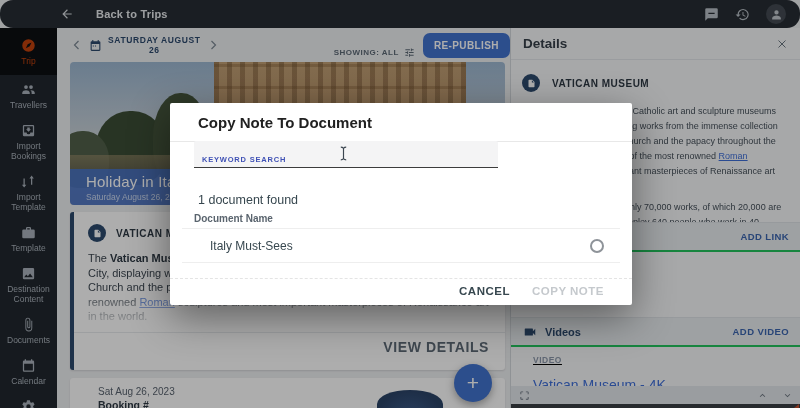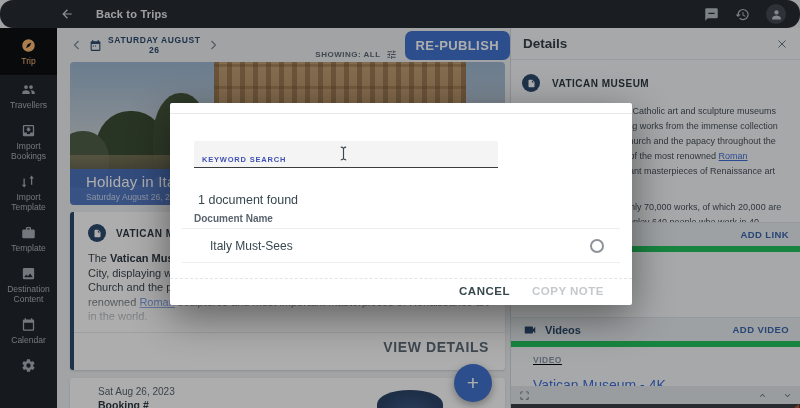--- a/index.html
+++ b/index.html
@@ -15,33 +15,33 @@
   .topbar-right { margin-left:auto; display:flex; align-items:center; gap:16px; margin-right:14px; }
   .topbar-right .tb-icon { width:15px; height:15px; fill:#b9c0c7; cursor:pointer; }
   .avatar { width:20px; height:20px; border-radius:50%; background:#444b53; display:flex; align-items:center; justify-content:center; cursor:pointer; }
   .avatar svg { width:13px; height:13px; fill:#c3c9cf; }
 
   
   .sidebar { position:absolute; left:0; top:28px; width:57px; height:380px; background:#21272e; z-index:4; display:flex; flex-direction:column; }
   .side-item { width:57px; padding:7px 2px 6px; display:flex; flex-direction:column; align-items:center; gap:3px; color:#aab2bb; cursor:pointer; }
   .side-item svg { width:15px; height:15px; fill:currentColor; }
   .side-item .side-label { font-size:8.5px; text-align:center; line-height:10px; }
-  .side-item.active { background:#0d1013; color:#fdba74; padding-top:10px; padding-bottom:9px; }
+  .side-item.active { background:#0d1013; color:#c2410c; padding-top:10px; padding-bottom:9px; }
 
   
   .main { position:absolute; left:57px; top:28px; width:453px; height:380px; background:#eef0f2; overflow:hidden; }
   .datebar { position:absolute; left:0; top:0; width:453px; height:34px; display:flex; align-items:center; }
   .date-nav { display:flex; align-items:center; gap:6px; margin-left:14px; color:#2d4a6e; }
   .nav-chev { width:12px; height:12px; fill:none; stroke:#7c8894; stroke-width:2.4; cursor:pointer; }
   .cal-ic { width:13px; height:13px; fill:#2d4a6e; cursor:pointer; }
   .date-text { font-size:8.5px; font-weight:bold; letter-spacing:.6px; text-align:center; line-height:10px; cursor:pointer; }
   .datebar-right { margin-left:auto; display:flex; align-items:flex-end; gap:8px; margin-right:0; }
   .showing { display:flex; align-items:center; gap:5px; color:#5d6a77; font-size:8px; font-weight:bold; letter-spacing:.5px; cursor:pointer; }
   .showing svg { width:11px; height:11px; fill:#5d6a77; }
-  .republish-btn { background:#4173cf; color:#fff; font-size:13px; font-weight:bold; letter-spacing:.4px; border:none; border-radius:7px; padding:7px 11px; cursor:pointer; }
+  .republish-btn { background:#4173cf; color:#fff; font-size:10px; font-weight:bold; letter-spacing:.4px; border:none; border-radius:7px; padding:7px 11px; cursor:pointer; }
 
   
   .hero { position:absolute; left:13px; top:34px; width:435px; height:143px; border-radius:4px; overflow:hidden; background:linear-gradient(180deg,#9db8d2 0%,#c4cfd8 45%,#d8d9d4 70%,#c9c3b4 100%); }
   .colosseum { position:absolute; left:33%; top:-14%; width:58%; height:80%; background:
       repeating-linear-gradient(90deg, rgba(96,64,30,.38) 0 5px, rgba(0,0,0,0) 5px 13px),
       repeating-linear-gradient(180deg, rgba(141,100,56,.45) 0 3px, rgba(0,0,0,0) 3px 22px),
       linear-gradient(180deg,#c8a274,#b08a5d);
       border-radius:0 0 40% 12%; opacity:.95; }
   .tree { position:absolute; background:#45553c; border-radius:48% 48% 40% 40%; }
   .tree.t1 { left:6%; top:34%; width:16%; height:52%; background:#3c4d35; }
@@ -74,21 +74,21 @@
   .fab { position:absolute; left:397px; top:336px; width:38px; height:38px; border-radius:50%; background:#4173cf; color:#fff; border:none; font-size:21px; line-height:36px; text-align:center; box-shadow:0 3px 8px rgba(0,0,0,.35); cursor:pointer; z-index:3; }
 
   
   .details { position:absolute; left:510px; top:28px; width:290px; height:380px; background:#f7f8fa; border-left:1px solid #d3d7dc; }
   .details-head { height:32px; display:flex; align-items:center; padding:0 12px; border-bottom:1px solid #e3e6ea; }
   .details-title { font-size:13.5px; font-weight:bold; color:#37404a; }
   .close-x { margin-left:auto; width:12px; height:12px; fill:none; stroke:#6b7680; stroke-width:2; cursor:pointer; }
   .d-note-row { display:flex; align-items:center; gap:12px; padding:14px 12px 0 11px; }
   .d-desc { padding:12px 10px 0 10px; font-size:9px; line-height:15px; color:#45505a; width:282px; }
   .d-desc p + p { margin-top:6px; }
-  .band { position:absolute; left:0; width:290px; height:30px; background:#e9edf1; border-top:1px solid #dfe3e8; border-bottom:6px solid #22c55e; display:flex; align-items:center; padding:0 12px; }
+  .band { position:absolute; left:0; width:290px; height:30px; background:#e9edf1; border-top:1px solid #dfe3e8; border-bottom:2px solid #22c55e; display:flex; align-items:center; padding:0 12px; }
   .band-addlink { top:194px; justify-content:flex-end; }
   .band-videos { top:289px; }
   .band-action { font-size:9.5px; font-weight:bold; letter-spacing:.4px; color:#3c66b0; cursor:pointer; }
   .band-title { font-size:11px; font-weight:bold; color:#2d4a6e; margin-left:8px; }
   .band-videos .vid-ic { width:14px; height:14px; fill:#2d4a6e; }
   .band-videos .band-action { margin-left:auto; }
   .video-item { position:absolute; left:22px; top:327px;text-decoration:underline; }
   .video-kind { font-size:8.5px; font-weight:bold; letter-spacing:.5px; color:#8d99ab; }
   .video-name { font-size:14px; color:#3f6fd8; margin-top:12px; cursor:pointer; }
   .d-bottombar { position:absolute; left:0; top:358px; width:290px; height:18px; background:#e4e7ec; display:flex; align-items:center; padding:0 8px; }
@@ -179,20 +179,26 @@
       <span class="side-label">Template</span>
     </div>
     <div class="side-item">
       <svg viewBox="0 0 24 24">
           <path d="M21 19V5a2 2 0 0 0-2-2H5a2 2 0 0 0-2 2v14a2 2 0 0 0 2 2h14a2 2 0 0 0 2-2zM8.5 13.5l2.5 3 3.5-4.5 4.5 6H5z"></path>
         </svg>
       <span class="side-label">Destination Content</span>
     </div>
     <div class="side-item">
       <svg viewBox="0 0 24 24">
+          <path d="M16.5 6v11.5a4 4 0 0 1-8 0V5a2.5 2.5 0 0 1 5 0v10.5a1 1 0 0 1-2 0V6H10v9.5a2.5 2.5 0 0 0 5 0V5a4 4 0 0 0-8 0v12.5a5.5 5.5 0 0 0 11 0V6z"></path>
+        </svg>
+      <span class="side-label">Documents</span>
+    </div>
+    <div class="side-item">
+      <svg viewBox="0 0 24 24">
           <path d="M19 4h-1V2h-2v2H8V2H6v2H5a2 2 0 0 0-2 2v14a2 2 0 0 0 2 2h14a2 2 0 0 0 2-2V6a2 2 0 0 0-2-2zm0 16H5V9h14z"></path>
         </svg>
       <span class="side-label">Calendar</span>
     </div>
     <div class="side-item">
       <svg viewBox="0 0 24 24">
           <path d="M19.4 13a7.6 7.6 0 0 0 .1-1 7.6 7.6 0 0 0-.1-1l2.1-1.7a.5.5 0 0 0 .1-.6l-2-3.5a.5.5 0 0 0-.6-.2l-2.5 1a7.6 7.6 0 0 0-1.7-1l-.4-2.6a.5.5 0 0 0-.5-.4h-4a.5.5 0 0 0-.5.4l-.4 2.6a7.6 7.6 0 0 0-1.7 1l-2.5-1a.5.5 0 0 0-.6.2l-2 3.5a.5.5 0 0 0 .1.6L4.5 11a7.6 7.6 0 0 0-.1 1 7.6 7.6 0 0 0 .1 1l-2.1 1.7a.5.5 0 0 0-.1.6l2 3.5c.1.2.4.3.6.2l2.5-1a7.6 7.6 0 0 0 1.7 1l.4 2.6c0 .2.2.4.5.4h4c.2 0 .4-.2.5-.4l.4-2.6a7.6 7.6 0 0 0 1.7-1l2.5 1c.2.1.5 0 .6-.2l2-3.5a.5.5 0 0 0-.1-.6zM12 15.5A3.5 3.5 0 1 1 15.5 12 3.5 3.5 0 0 1 12 15.5z"></path>
         </svg>
 
     </div>
@@ -312,20 +318,21 @@
         </svg>
     </div>
     <div class="dark-strip">
         <span class="wedge"></span>
       </div>
   </div>
 
   <div class="backdrop"></div>
 
   <div class="modal">
+    <div class="modal-title">Copy Note To Document</div>
     <div class="modal-div"></div>
 
     <div class="kw-field">
       <input class="kw-input" value="" style="">
       <span class="kw-label">KEYWORD SEARCH</span>
       <svg class="ibeam" viewBox="0 0 10 16">
           <path d="M2 1c1.5 0 2.5.6 3 1.2C5.5 1.6 6.5 1 8 1M5 2.2v11.6M2 15c1.5 0 2.5-.6 3-1.2.5.6 1.5 1.2 3 1.2"></path>
         </svg>
     </div>
 

